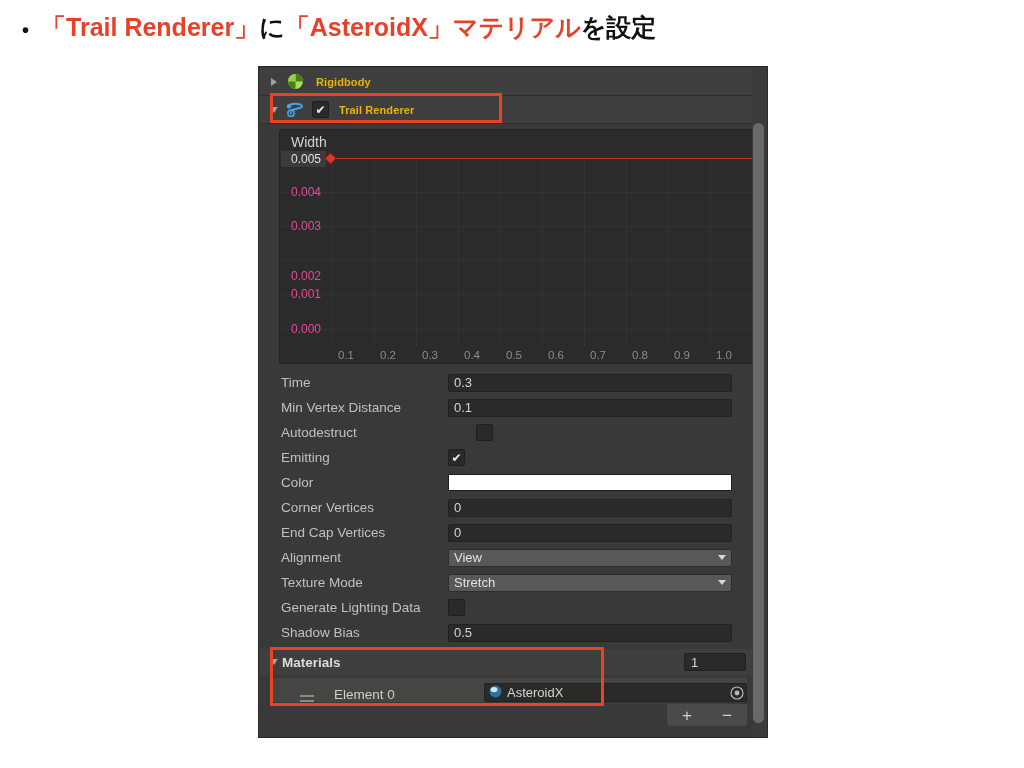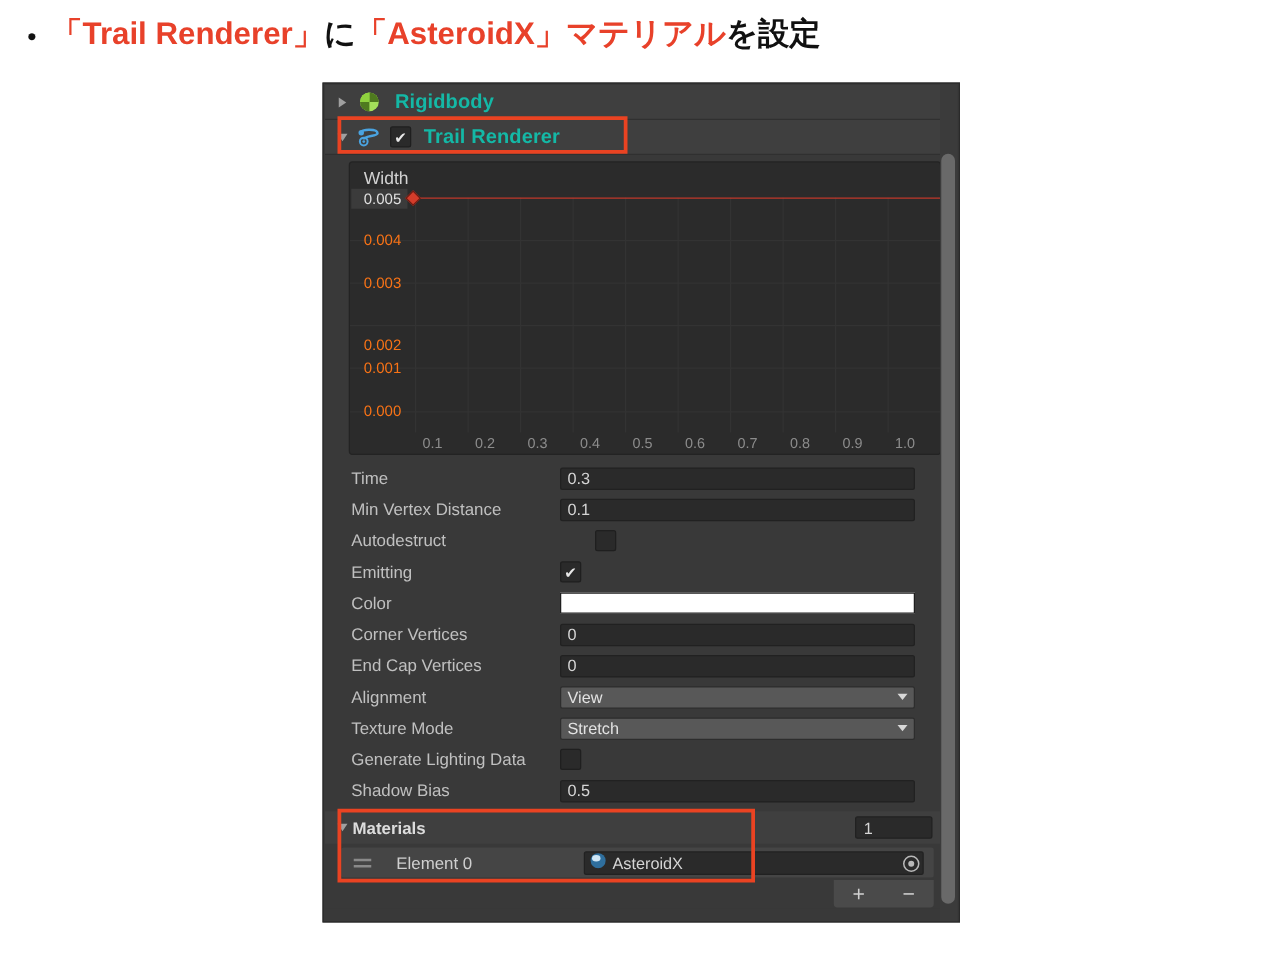--- a/index.html
+++ b/index.html
@@ -104,23 +104,23 @@
     display: flex;
     align-items: center;
     justify-content: center;
     color: #e8e8e8;
     font-size: 12px;
     line-height: 1;
   }
 
   .comp-title {
     margin-left: 10px;
-    font-size: 16px;
+    font-size: 11px;
     font-weight: bold;
-    color: #14b8a6;
+    color: #eab308;
     letter-spacing: .1px;
   }
 
   .header-icons {
     position: absolute;
     display: flex;
     align-items: center;
     gap: 12px;
     right: 0px;
   }
@@ -156,21 +156,21 @@
   .gridline-h {
     position: absolute;
     left: 0px;
     width: 474px;
     height: 1px;
     background: #333333;
   }
   .ylab {
     position: absolute;
     font-size: 12px;
-    color: #f97316;
+    color: #ec4899;
     left: 11px;
   }
   .ylab.top {
     color: #e0e0e0;
     background: #3b3b3b;
     left: 1px;
     padding: 1px 5px 1px 10px;
   }
   .xlab {
     position: absolute;
@@ -304,22 +304,23 @@
   }
   .mat-element-row {
     position: absolute;
     left: 14px;
     top: 611px;
     width: 474px;
     height: 24px;
     background: #454545;
     border-radius: 2px;
     display: flex;
-    align-items: center;
-    box-sizing: border-box;
+    align-items: flex-end;
+    box-sizing: border-box;
+    padding-left: 17px;
   }
   .drag-handle {
     width: 22px;
     display: flex;
     flex-direction: column;
     gap: 3px;
     margin-left: 10px;
     flex: none;
   }
   .drag-handle i {

